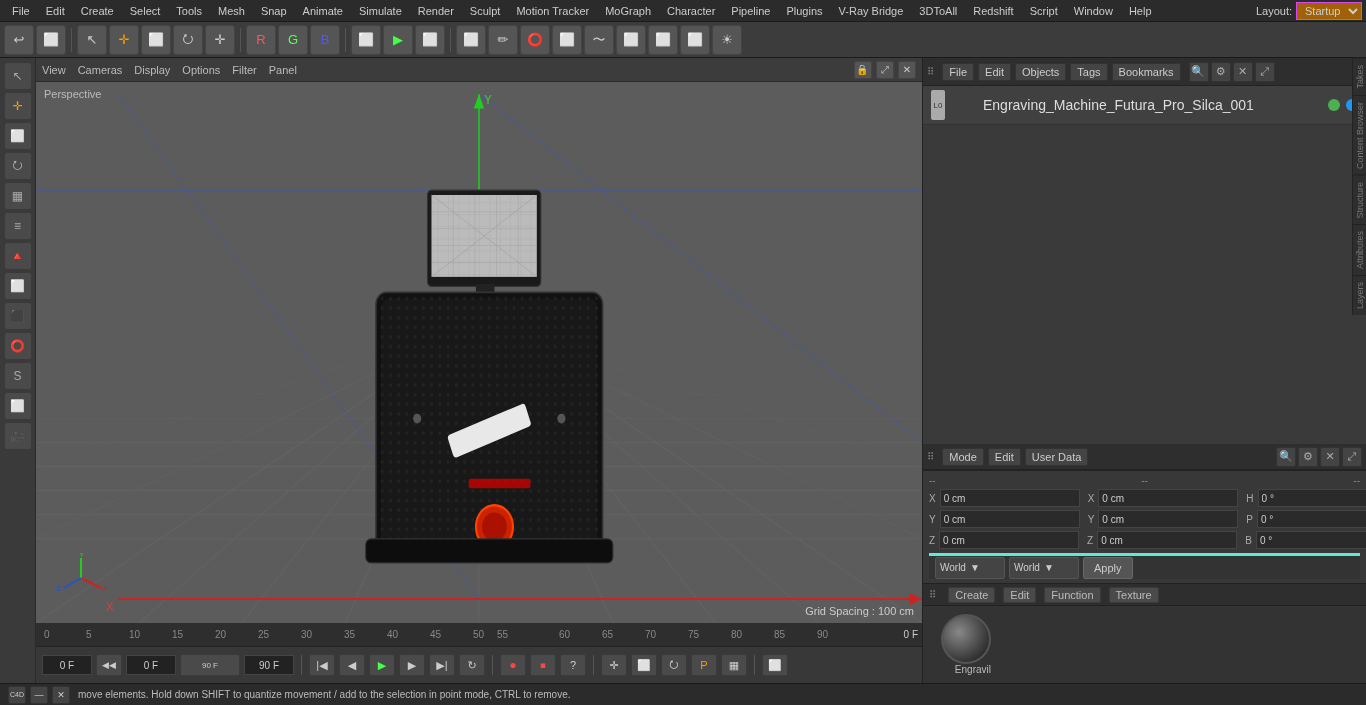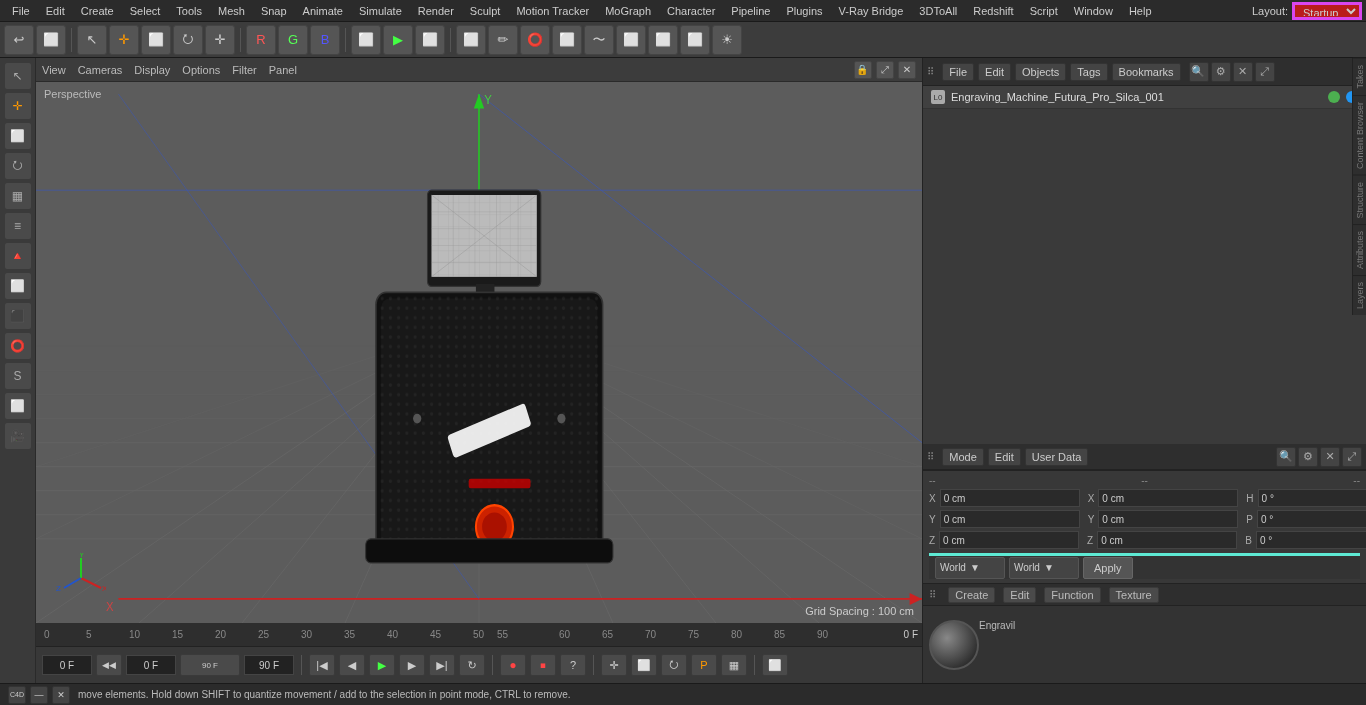--- a/index.html
+++ b/index.html
@@ -33,22 +33,22 @@
     
     #layout-dropdown {
       margin-left: auto;
       display: flex;
       align-items: center;
       gap: 4px;
       color: #ccc;
       font-size: 11px;
     }
     #layout-select {
-      background: #b91c1c;
-      border: 3px solid #d946ef;
+      background: #a16207;
+      border: 1px solid #d946ef;
       color: #ccc;
       font-size: 11px;
       padding: 1px 4px;
       height: 18px;
     }
 
     
     #icon-toolbar {
       height: 36px;
       background: #3c3c3c;
@@ -420,33 +420,34 @@
     #om-object-row {
       display: flex;
       align-items: center;
       padding: 4px 8px;
       gap: 6px;
       background: #404040;
       border-bottom: 1px solid #333;
     }
     .om-obj-icon {
       width: 14px;
-      height: 14px;
+      height: 30px;
       background: #aaa;
       border-radius: 2px;
       font-size: 8px;
       display: flex;
       align-items: center;
       justify-content: center;
       color: #333;
     }
     .om-obj-name {
       color: #ddd;
-      font-size: 11px;
+      font-size: 14px;
       flex: 1;
+      margin-left: 32px;
     }
     .om-status-dot {
       width: 12px;
       height: 12px;
       border-radius: 50%;
       background: #4CAF50;
     }
     .om-status-dot-b {
       width: 12px;
       height: 12px;
@@ -855,21 +856,21 @@
 
     <div id="material-panel">
       <div id="material-header">
         <span style="color:#888; font-size:10px; margin-right:4px;">⠿</span>
         <button class="mat-btn">Create</button>
         <button class="mat-btn">Edit</button>
         <button class="mat-btn">Function</button>
         <button class="mat-btn">Texture</button>
       </div>
       <div id="material-content">
-        <div style="display:flex; flex-direction:row; align-items:flex-start;">
+        <div style="display:flex; flex-direction:column; align-items:flex-end;margin-left:12px;">
           <div class="material-thumb">
           </div>
           <span class="material-name">Engravil</span>
         </div>
       </div>
     </div>
 
   </div>
 
 </div>

